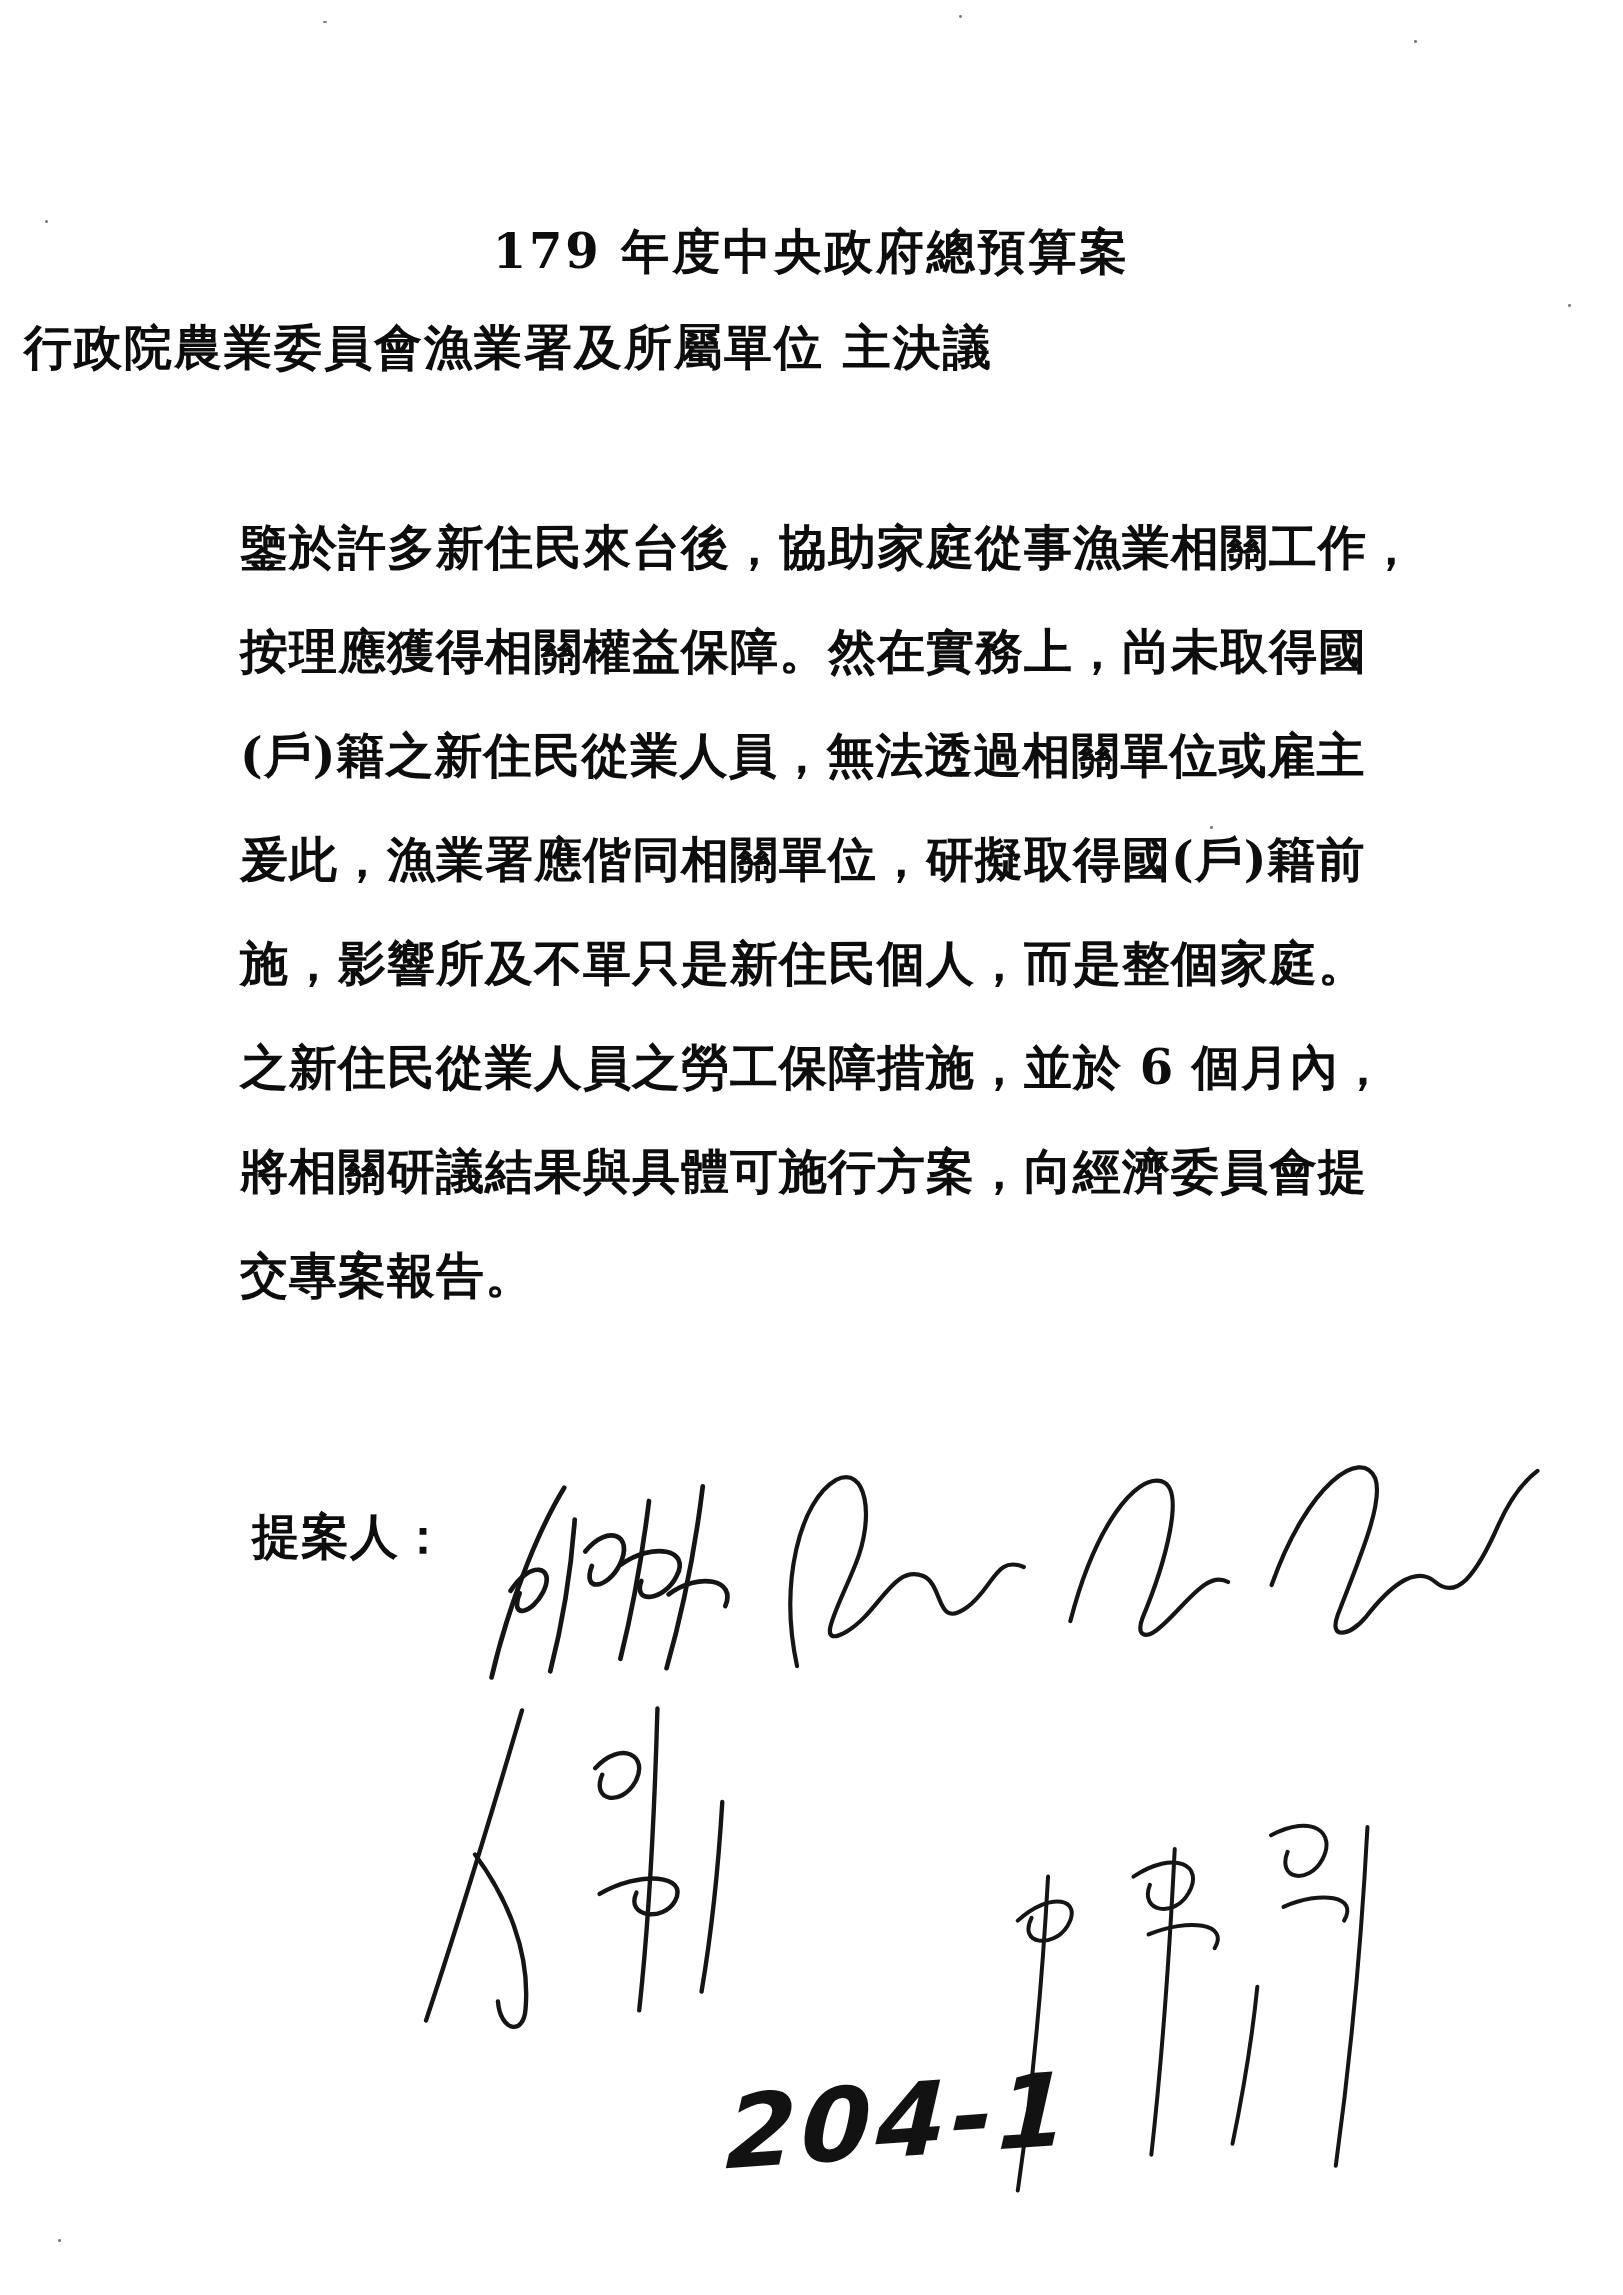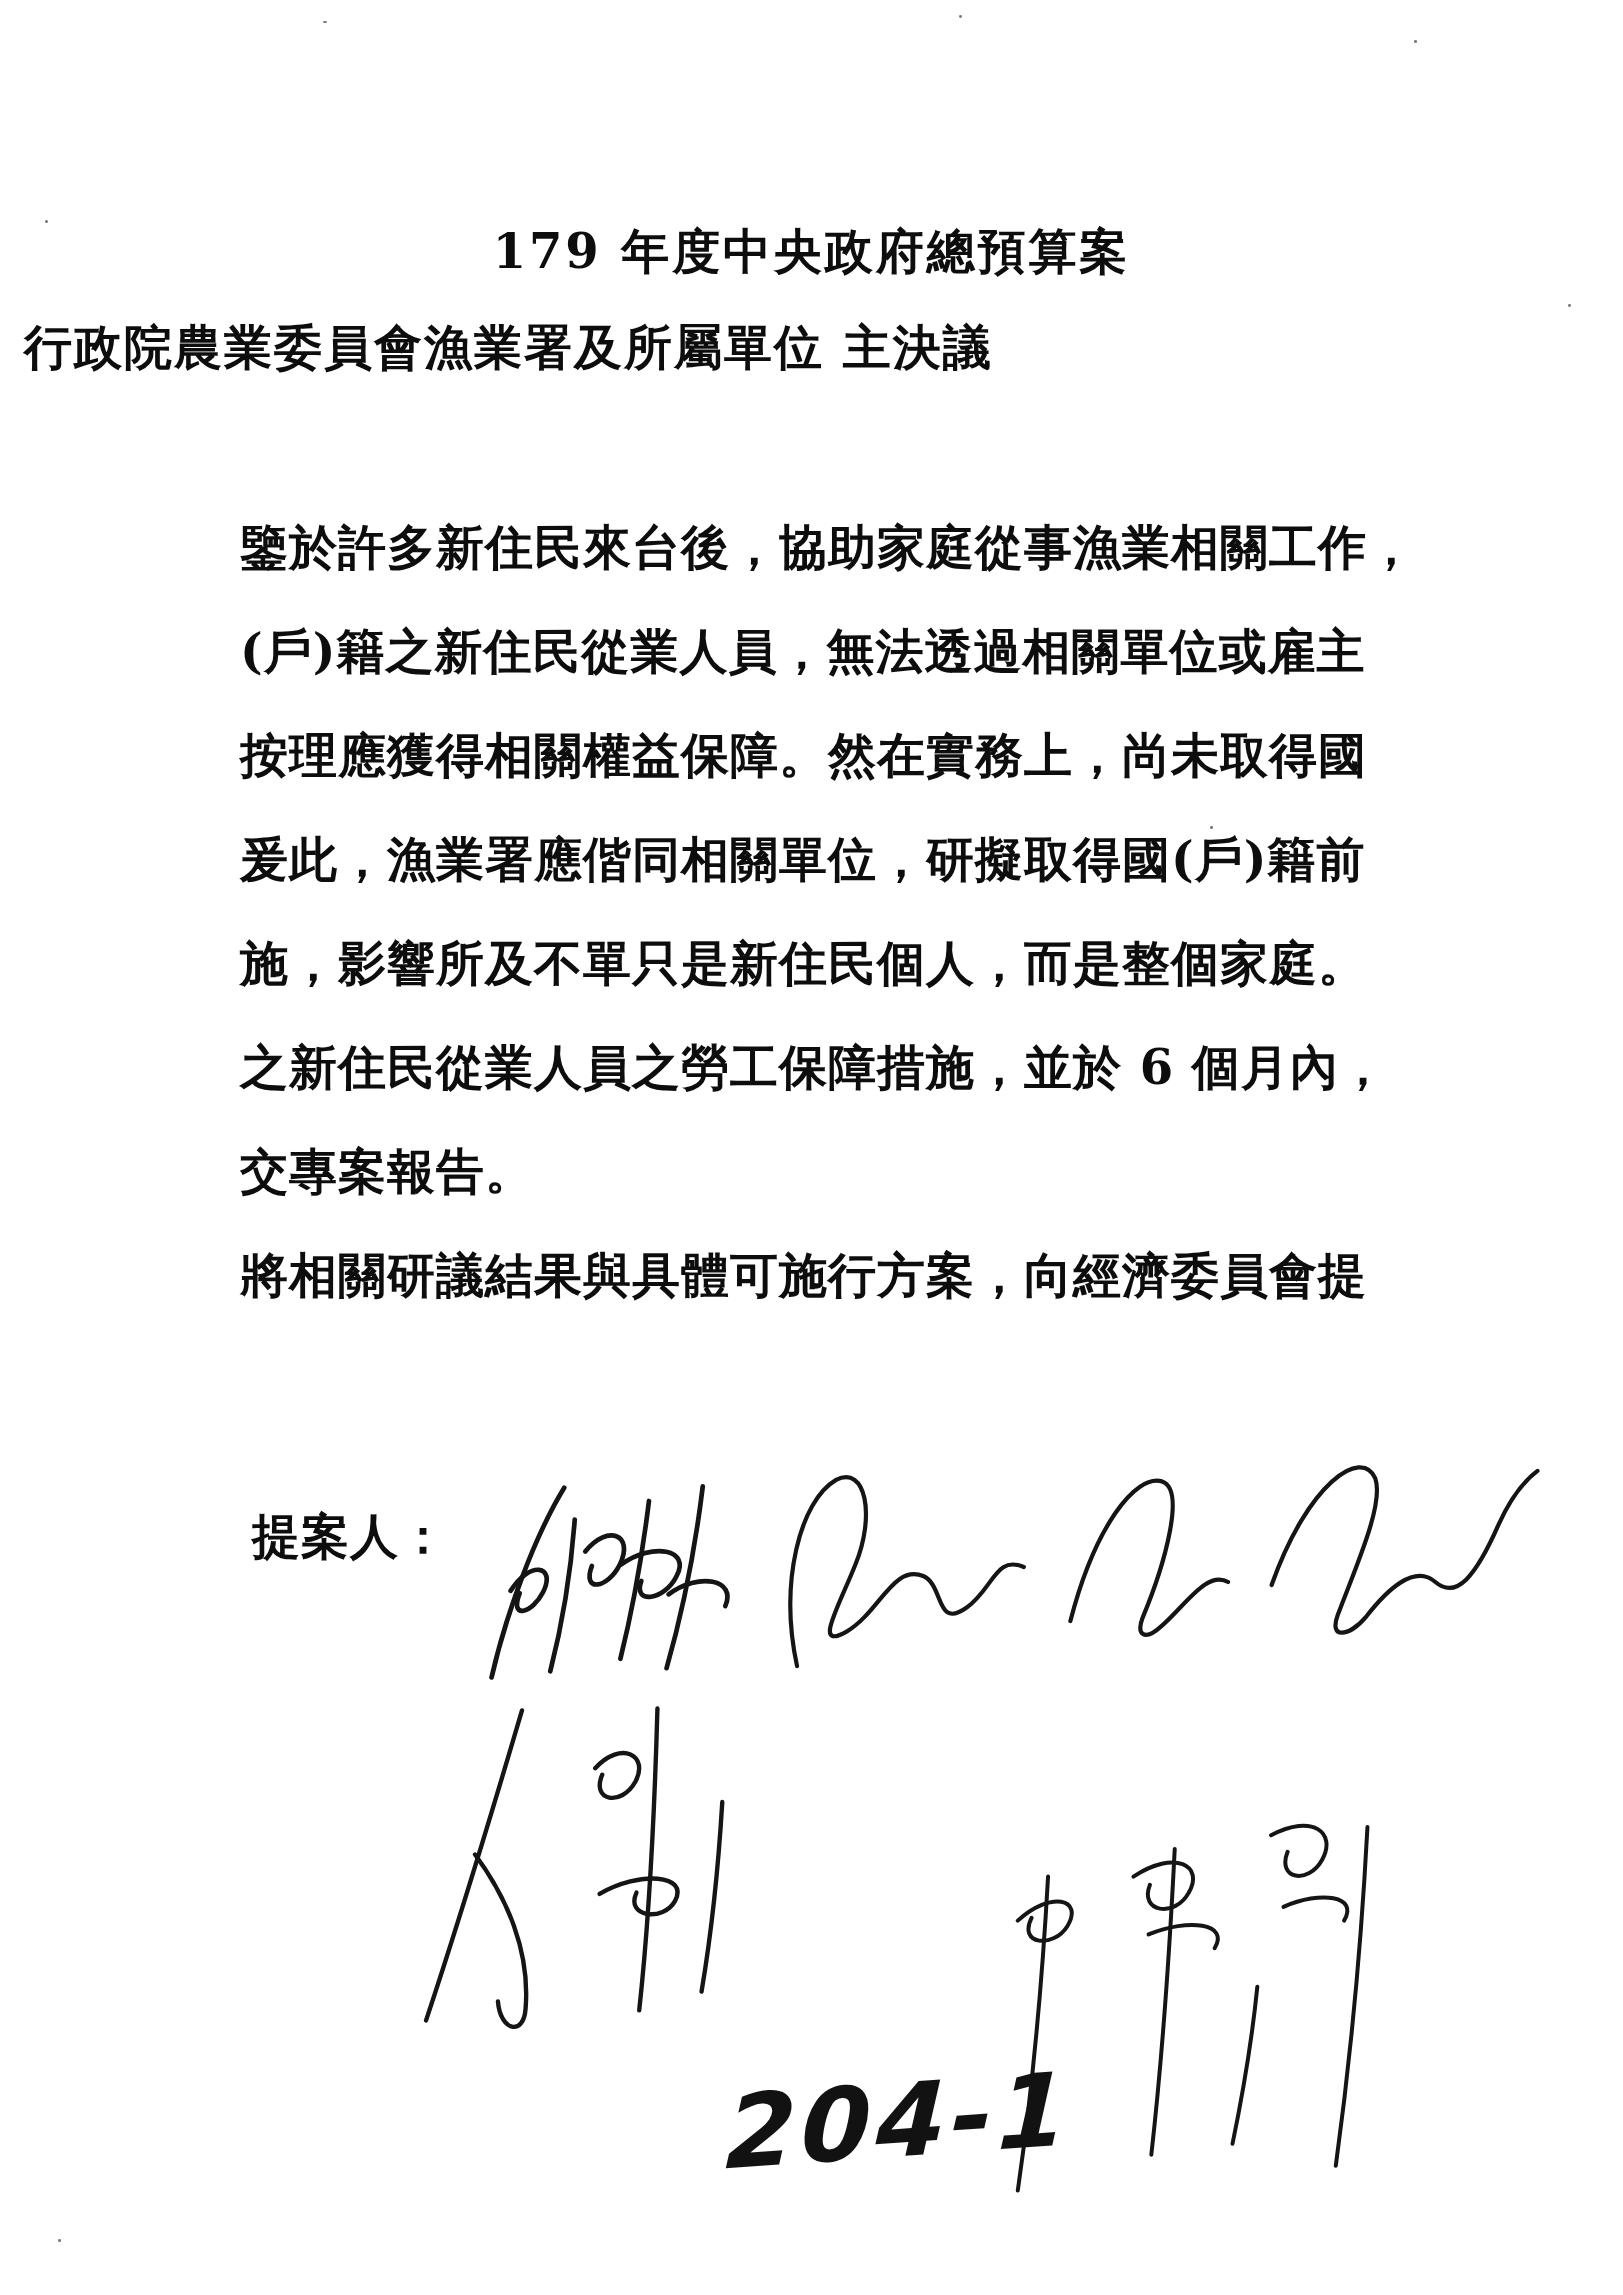--- a/index.html
+++ b/index.html
@@ -79,27 +79,27 @@
 <body>
 
 <div class="page">
 
   <div class="doc-title">179 年度中央政府總預算案</div>
 
   <div class="doc-subtitle">行政院農業委員會漁業署及所屬單位 主決議</div>
 
   <div class="body-block">
     <div class="body-line">鑒於許多新住民來台後，協助家庭從事漁業相關工作，</div>
+    <div class="body-line">按理應獲得相關權益保障。然在實務上，尚未取得國</div>
     <div class="body-line">(戶)籍之新住民從業人員，無法透過相關單位或雇主</div>
-    <div class="body-line">按理應獲得相關權益保障。然在實務上，尚未取得國</div>
     <div class="body-line">爰此，漁業署應偕同相關單位，研擬取得國(戶)籍前</div>
     <div class="body-line">施，影響所及不單只是新住民個人，而是整個家庭。</div>
     <div class="body-line">之新住民從業人員之勞工保障措施，並於 6 個月內，</div>
+    <div class="body-line">將相關研議結果與具體可施行方案，向經濟委員會提</div>
     <div class="body-line">交專案報告。</div>
-    <div class="body-line">將相關研議結果與具體可施行方案，向經濟委員會提</div>
   </div>
 
   <div class="proposer-label">提案人：</div>
 
   <div class="sig sig-1">
     <svg viewBox="0 0 220 150" fill="none" stroke="#151515" stroke-width="3.2" stroke-linecap="round" stroke-linejoin="round">
       <path d="M28,142 C40,100 62,48 84,16"></path>
       <path d="M44,84 C58,64 76,68 66,86 C58,100 42,104 50,86"></path>
       <path d="M90,38 C86,70 78,108 68,140"></path>
       <path d="M96,60 C112,42 130,50 119,70 C110,86 92,88 100,70"></path>

